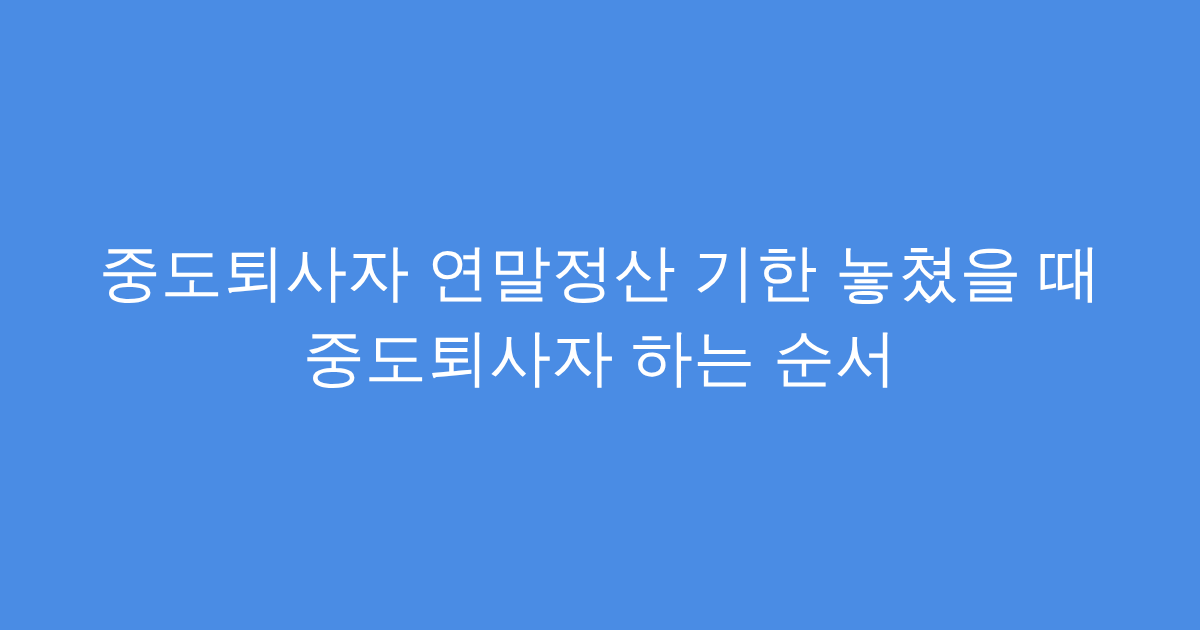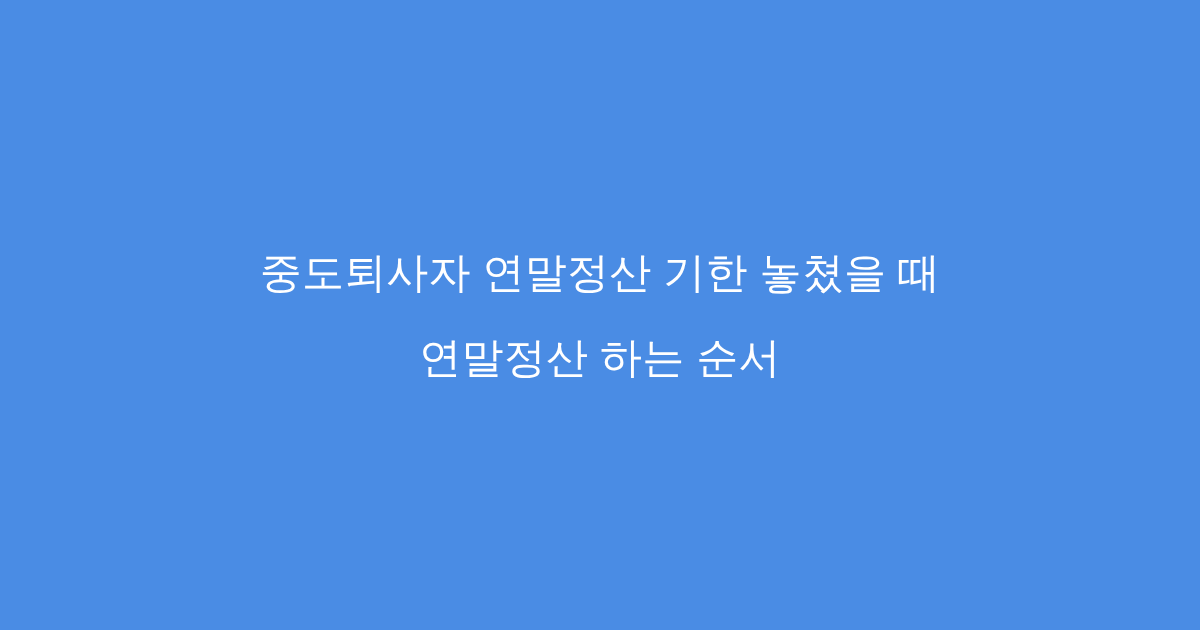--- a/index.html
+++ b/index.html
@@ -30,34 +30,34 @@
     width: 1120px;
     text-align: center;
     padding: 0 16px;
     box-sizing: border-box;
   }
 
   .title-line {
     display: block;
     color: #ffffff;
     font-family: "Liberation Sans", "DejaVu Sans", sans-serif;
-    font-size: 42px;
+    font-size: 62px;
     font-weight: 400;
     line-height: 85px;
     letter-spacing: 0.2px;
     white-space: nowrap;
     -webkit-font-smoothing: antialiased;
   }
 </style>
 </head>
 <body>
 
 <div class="card">
 
   <div class="title-block">
 
     <span class="title-line">중도퇴사자 연말정산 기한 놓쳤을 때</span>
 
-    <span class="title-line">연말정산 하는 순서</span>
+    <span class="title-line">중도퇴사자 하는 순서</span>
 
   </div>
 
 </div>
 
 </body></html>

